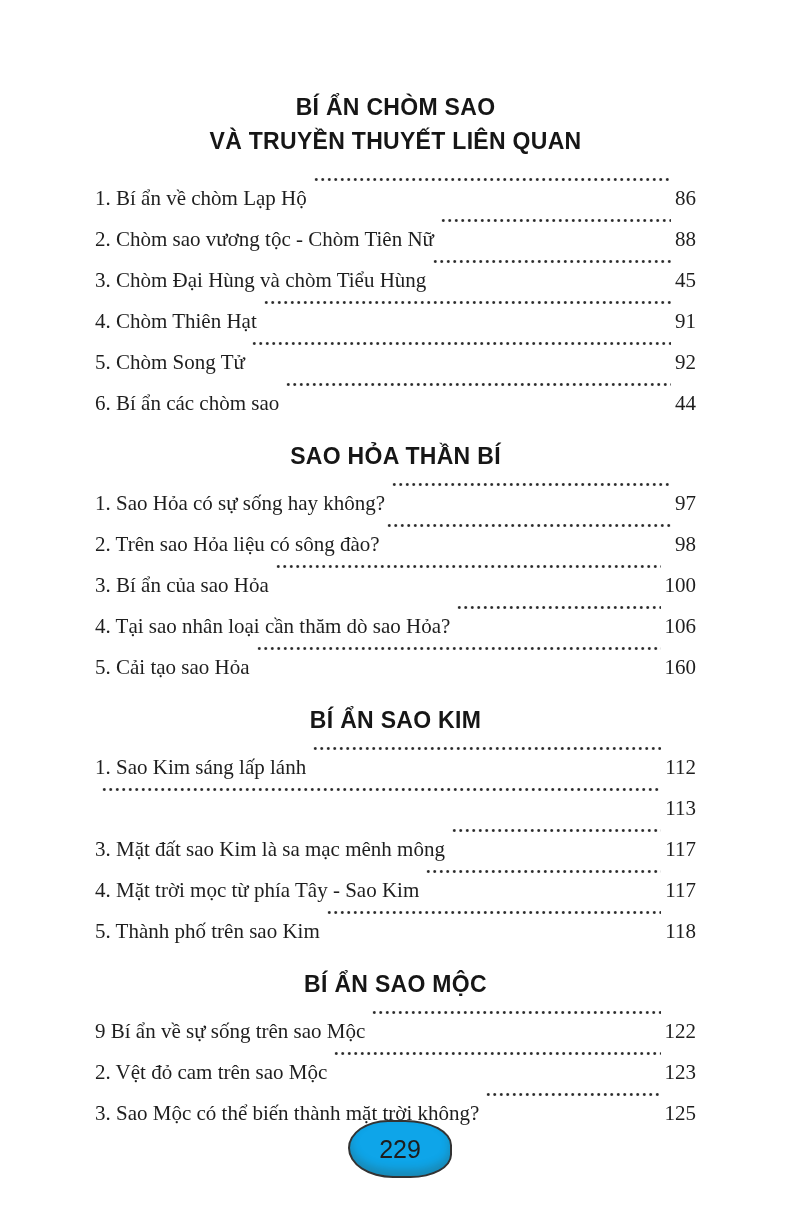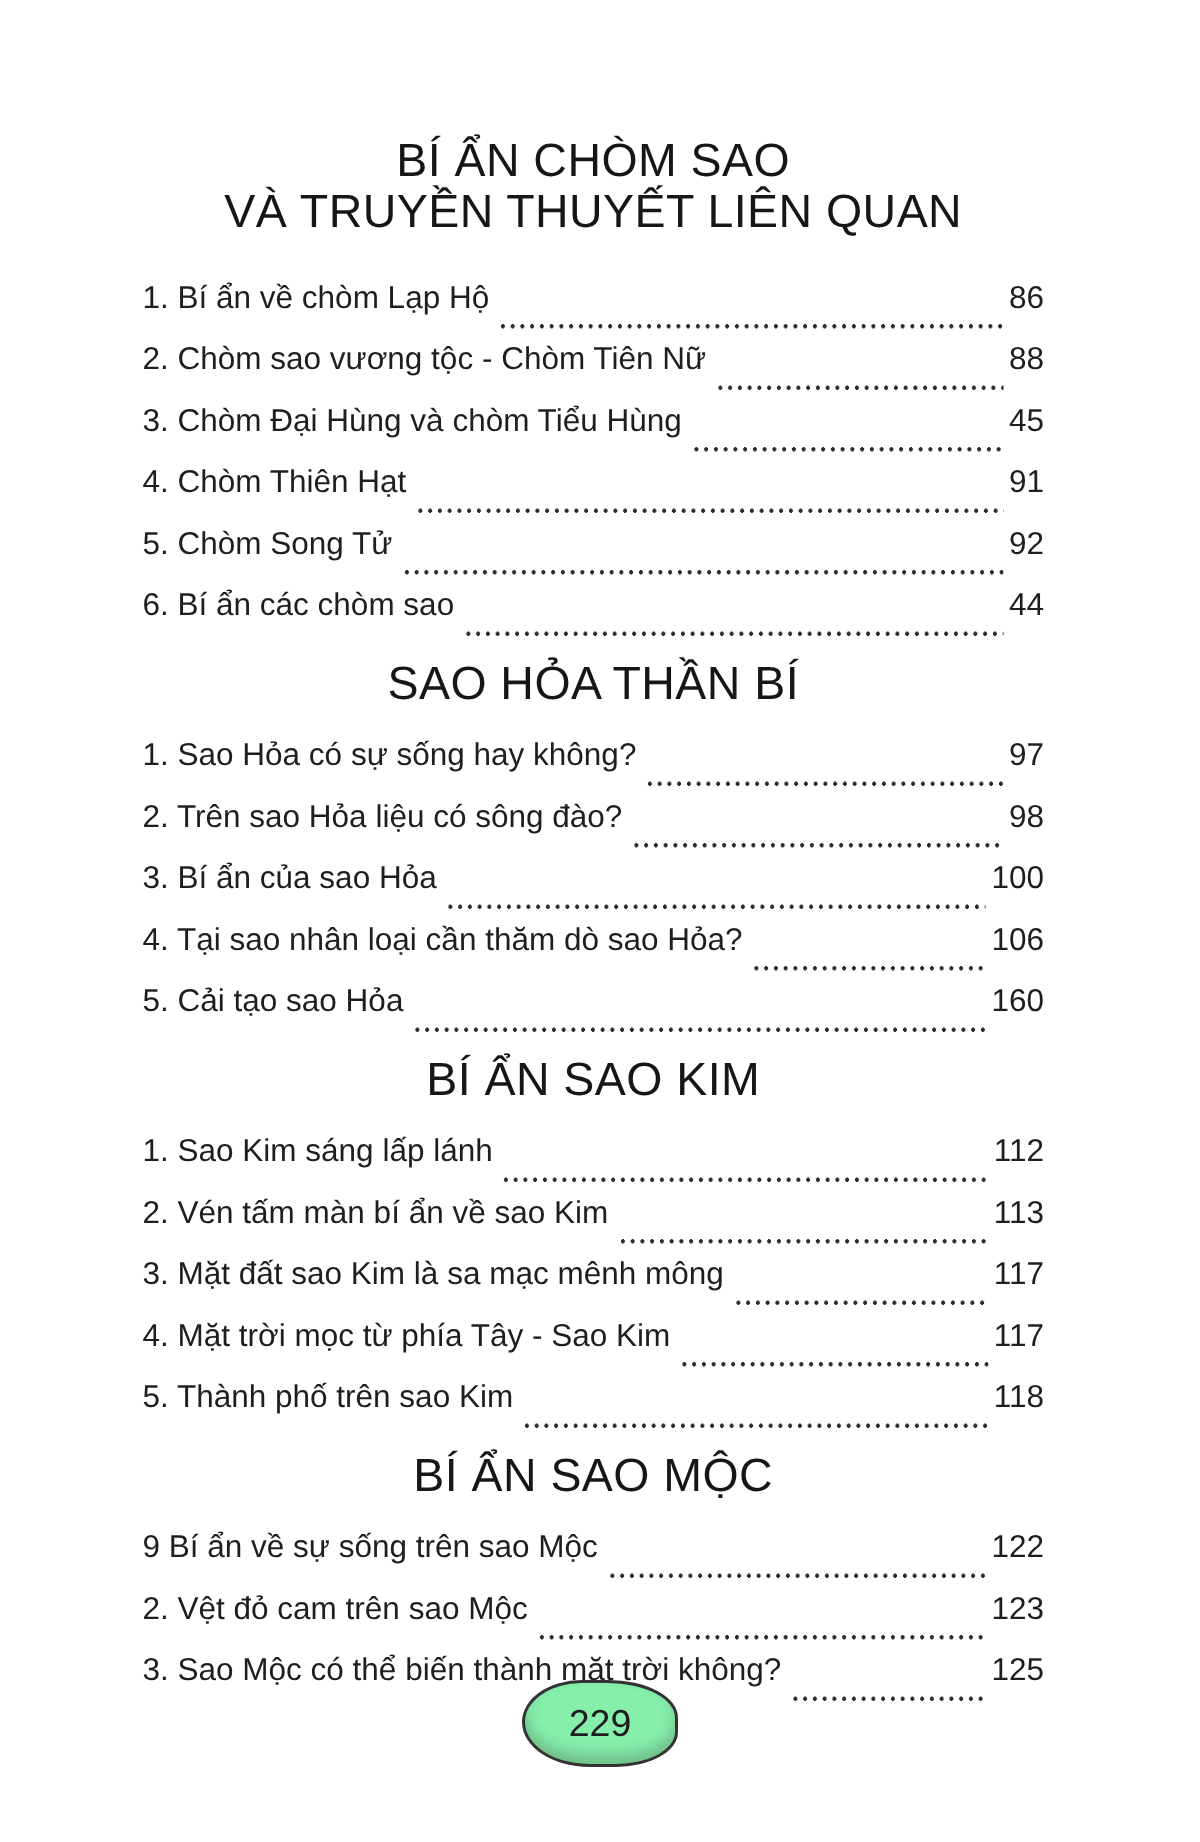--- a/index.html
+++ b/index.html
@@ -13,34 +13,35 @@
     font-family: "Liberation Sans", sans-serif;
     color: #1e1e1e;
     position: relative;
     overflow: hidden;
   }
   .page {
     padding: 90px 104px 0 95px;
   }
   .section-heading {
     text-align: center;
-    font-weight: 400;
-    font-size: 31px;
+    font-weight: 700;
+    font-size: 23px;
     line-height: 34px;
     letter-spacing: 0.3px;
     color: #161616;
     margin: 15px 0 10px 0;
   }
   .section:first-child .section-heading {
     margin-top: 0;
     margin-bottom: 20px;
   }
   .toc-row {
     display: flex;
-    align-items: flex-end;
+    align-items: flex-start;
+    font-family: Liberation Serif, serif;
   }
   .toc-label, .toc-page {
     line-height: 41px;
     font-size: 21px;
     white-space: nowrap;
     color: #1e1e1e;
   }
   .toc-dots {
     flex: 1;
     height: 3px;
@@ -50,21 +51,21 @@
     background-repeat: repeat-x;
     background-position: left bottom;
   }
   .page-badge {
     position: absolute;
     left: 50%;
     top: 1120px;
     transform: translateX(-50%);
     width: 100px;
     height: 54px;
-    background: #86efac;
+    background: #0ea5e9;
     border: 2.5px solid #333333;
     border-radius: 46% 54% 48% 52% / 58% 52% 48% 62%;
     display: flex;
     align-items: center;
     justify-content: center;
     box-shadow: inset 0 -6px 9px rgba(55, 65, 45, 0.28);
   }
   .page-badge-number {
     font-size: 25px;
     color: #1d1d1d;
@@ -146,21 +147,20 @@
   <div class="section">
     <div class="section-heading">
       <div>BÍ ẨN SAO KIM</div>
     </div>
     <div class="toc-row">
       <span class="toc-label">1. Sao Kim sáng lấp lánh</span>
       <span class="toc-dots"></span>
       <span class="toc-page">112</span>
     </div>
     <div class="toc-row">
-      <span class="toc-label">2. Vén tấm màn bí ẩn về sao Kim</span>
       <span class="toc-dots"></span>
       <span class="toc-page">113</span>
     </div>
     <div class="toc-row">
       <span class="toc-label">3. Mặt đất sao Kim là sa mạc mênh mông</span>
       <span class="toc-dots"></span>
       <span class="toc-page">117</span>
     </div>
     <div class="toc-row">
       <span class="toc-label">4. Mặt trời mọc từ phía Tây - Sao Kim</span>

